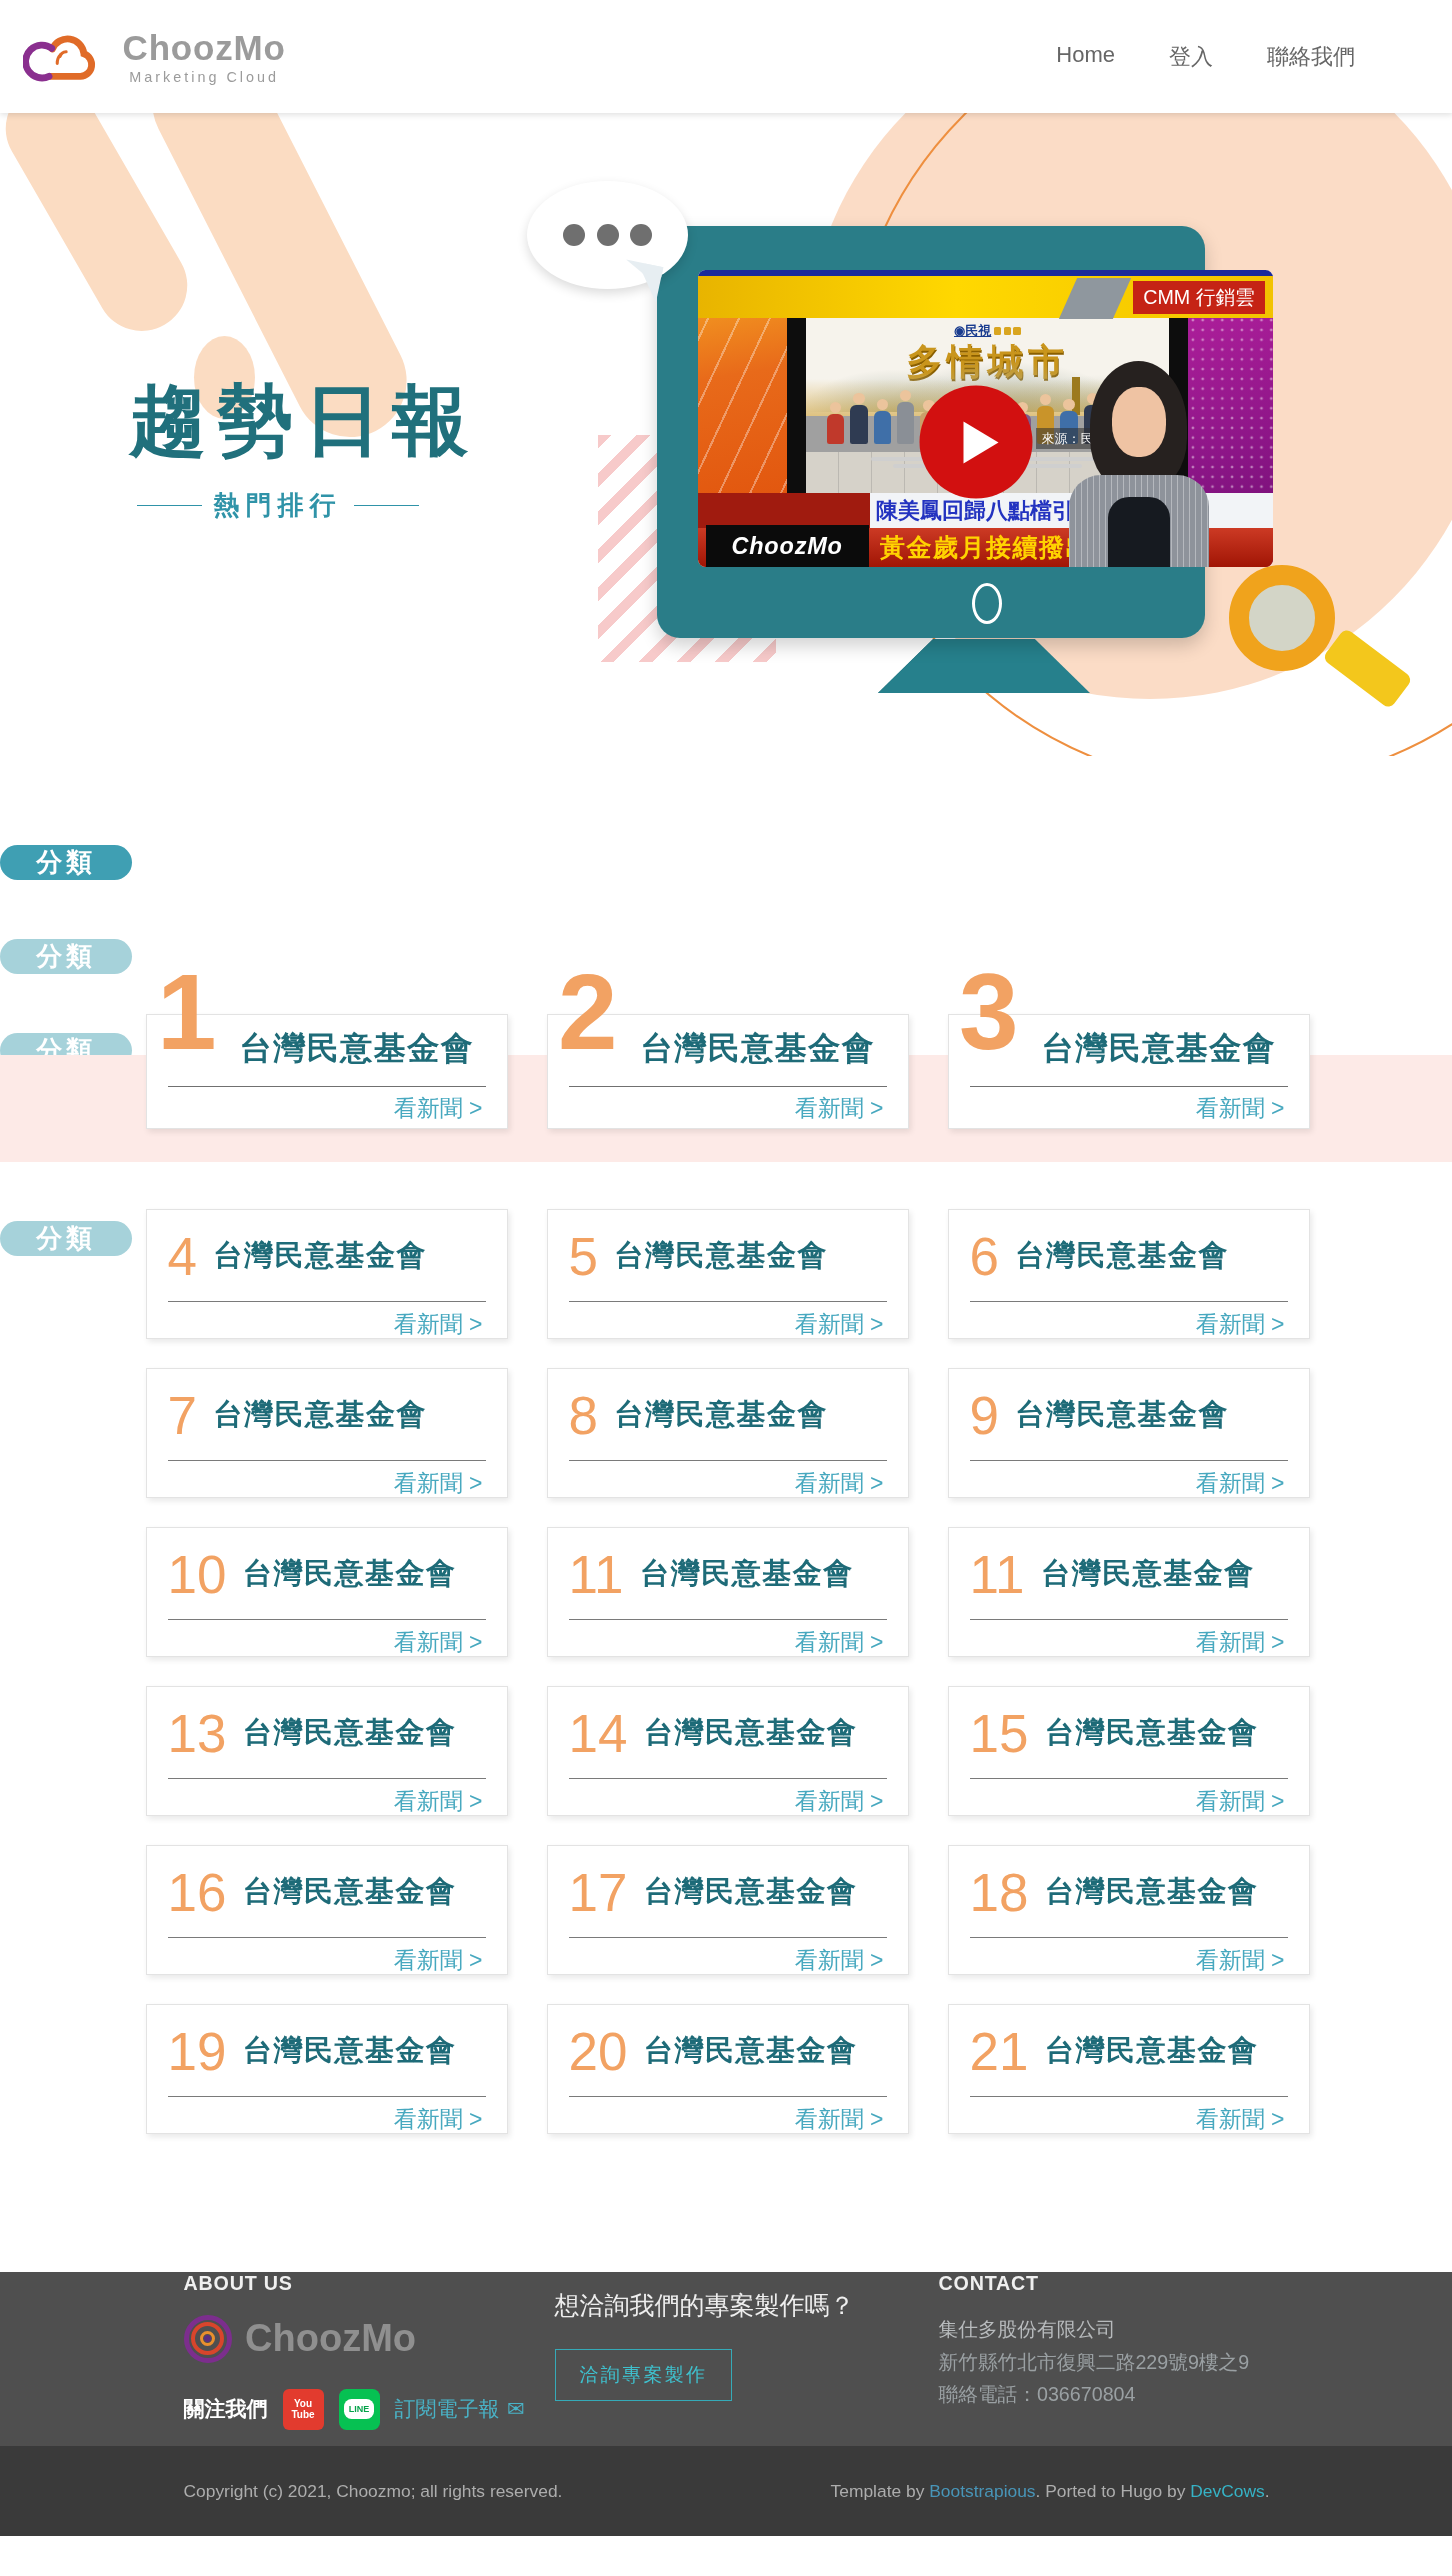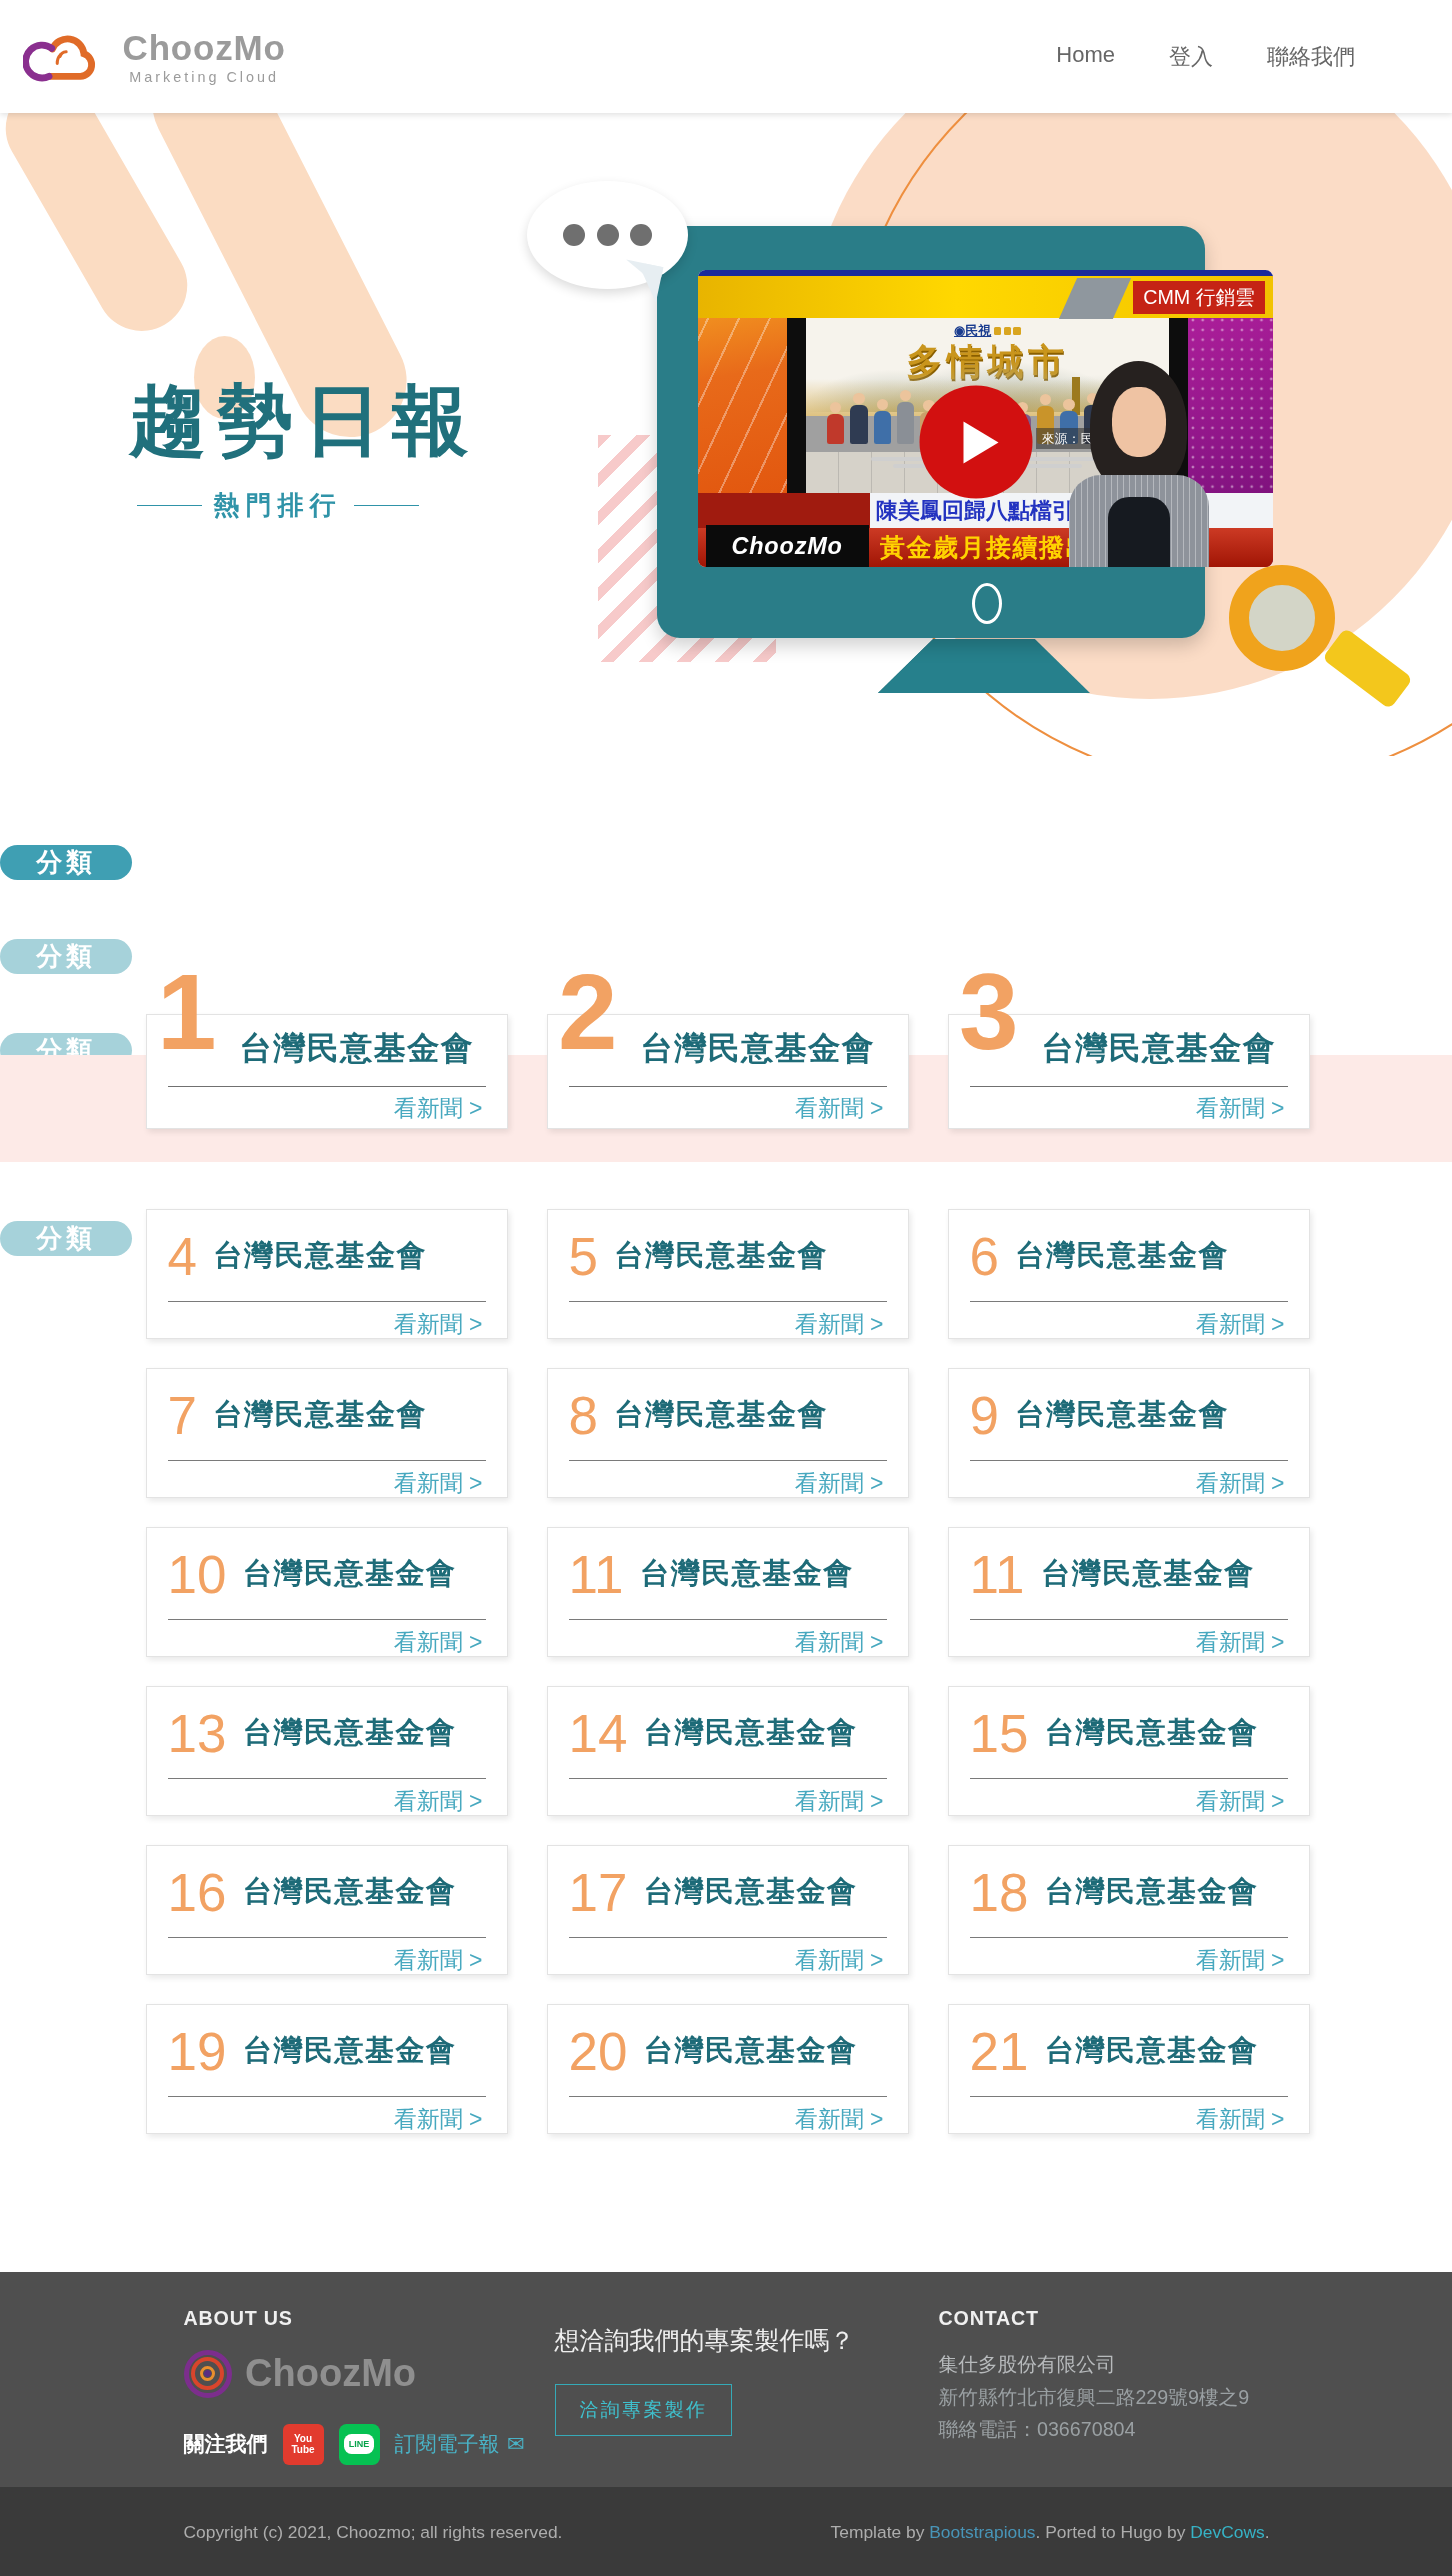--- a/index.html
+++ b/index.html
@@ -151,21 +151,21 @@
   .card-g { height:130px; padding-top:19.7px; }
   .card-head { display:flex; align-items:center; gap:16.6px; }
   .card-g .rank { font-size:53px; line-height:1; font-weight:400; color:#f2a263; }
   .card-g .card-title { font-size:29px; font-weight:700; color:#1e6b78; letter-spacing:1.5px; }
   .card-g .divider { margin-top:18px; border-top:0.8px solid #7a7a7a; }
   .card-link { display:block; margin-top:7.6px; text-align:right; font-size:23px; color:#47a8bf;
           text-decoration:none; padding-right:3px; cursor:pointer; }
   .card-r1 .card-link { margin-top:6px; }
 
   
-  .footer { margin-top:138px; background:#4f4f4f; height:215px; padding-top:35px; }
+  .footer { margin-top:138px; background:#4f4f4f; height:174px; }
   .footer-inner { width:1162px; margin:0 auto; display:flex; padding:0 38px; }
   .fcol1 { width:371px; }
   .fcol2 { width:384px; padding-top:16.6px; }
   .fcol3 { flex:1; }
   .fheading { font-size:19.7px; font-weight:700; color:#f0f0f0; letter-spacing:0.8px; }
   .flogo-row { display:flex; align-items:center; gap:13.6px; margin-top:19.7px; }
   .spiral { width:48px; height:48px; border-radius:50%; border:5.3px solid #7c2e8d; position:relative; }
   .spiral::before { content:''; position:absolute; inset:2.3px; border-radius:50%; border:4.5px solid #d8452c; }
   .spiral::after { content:''; position:absolute; inset:11.3px; border-radius:50%; border:3.8px solid #e98f2e;
           background:radial-gradient(circle, #5a2d82 0 3px, transparent 3.8px); }

